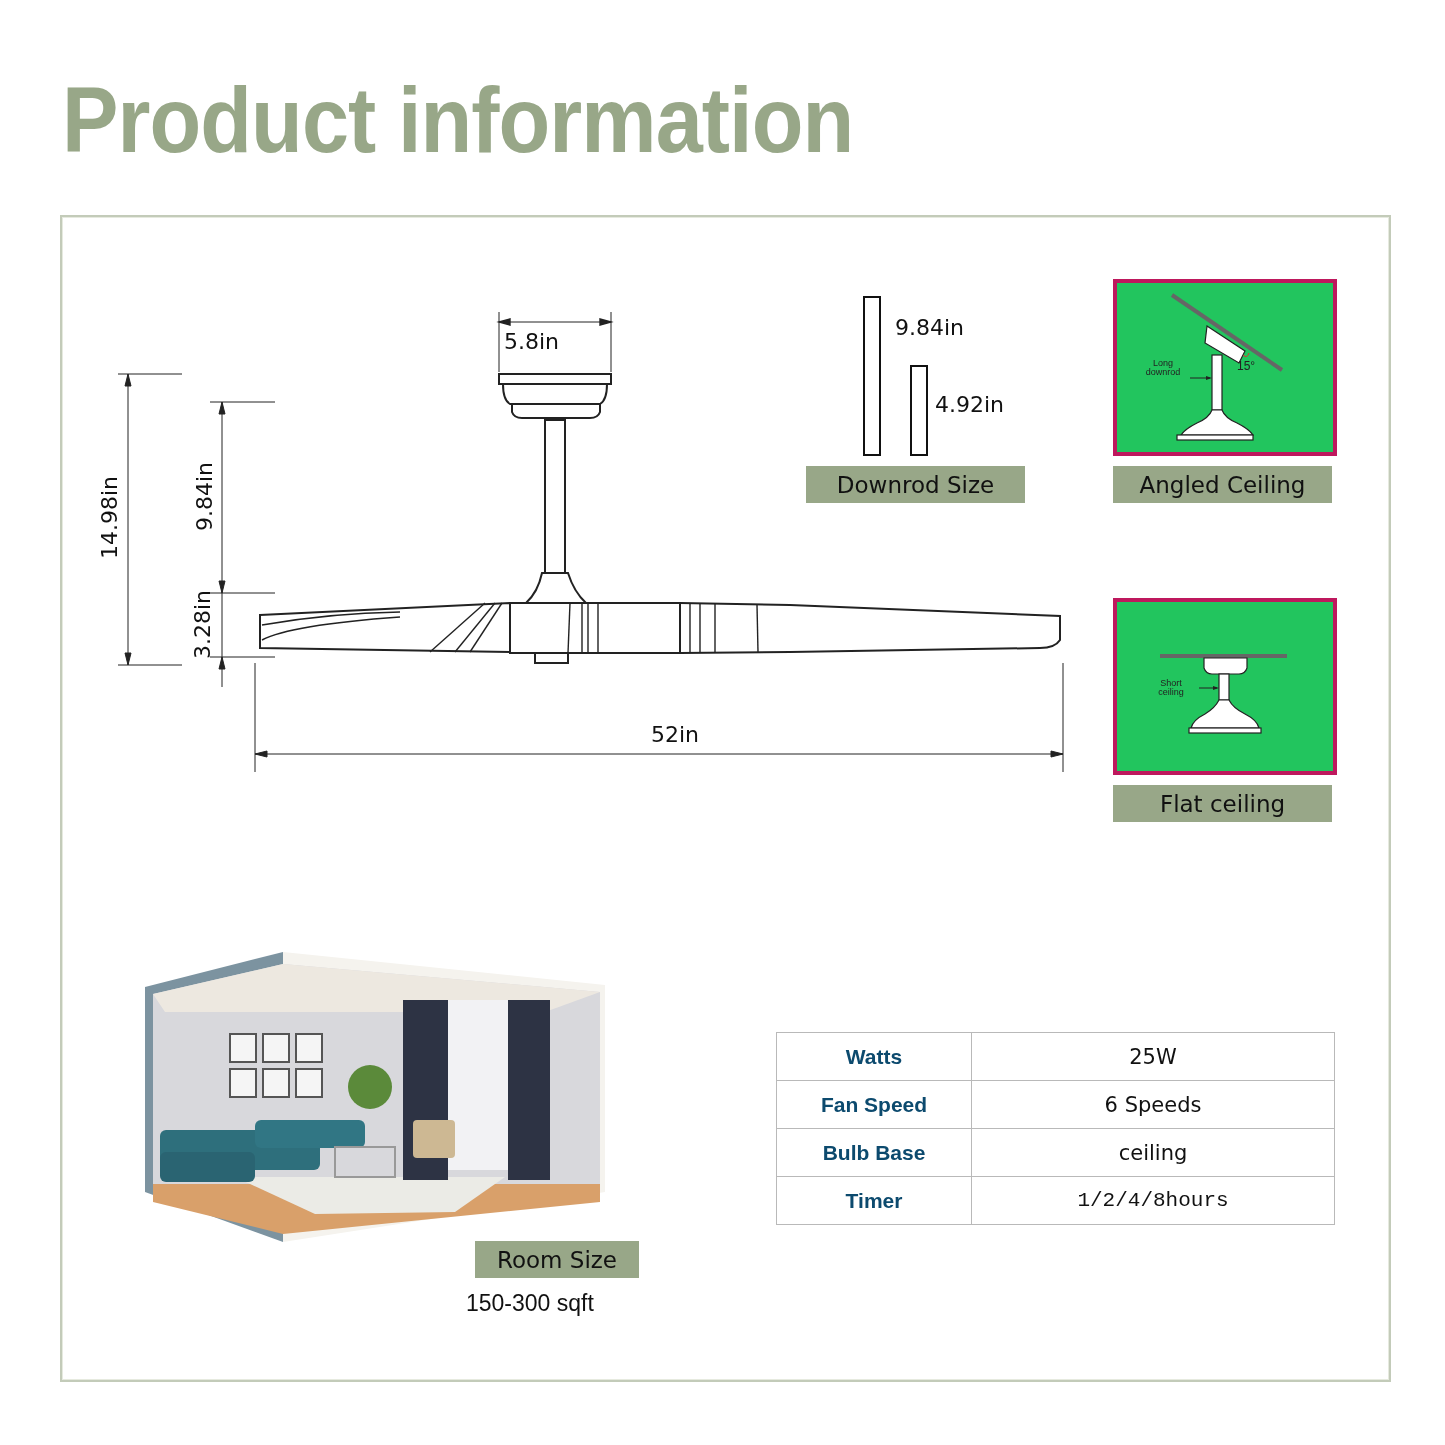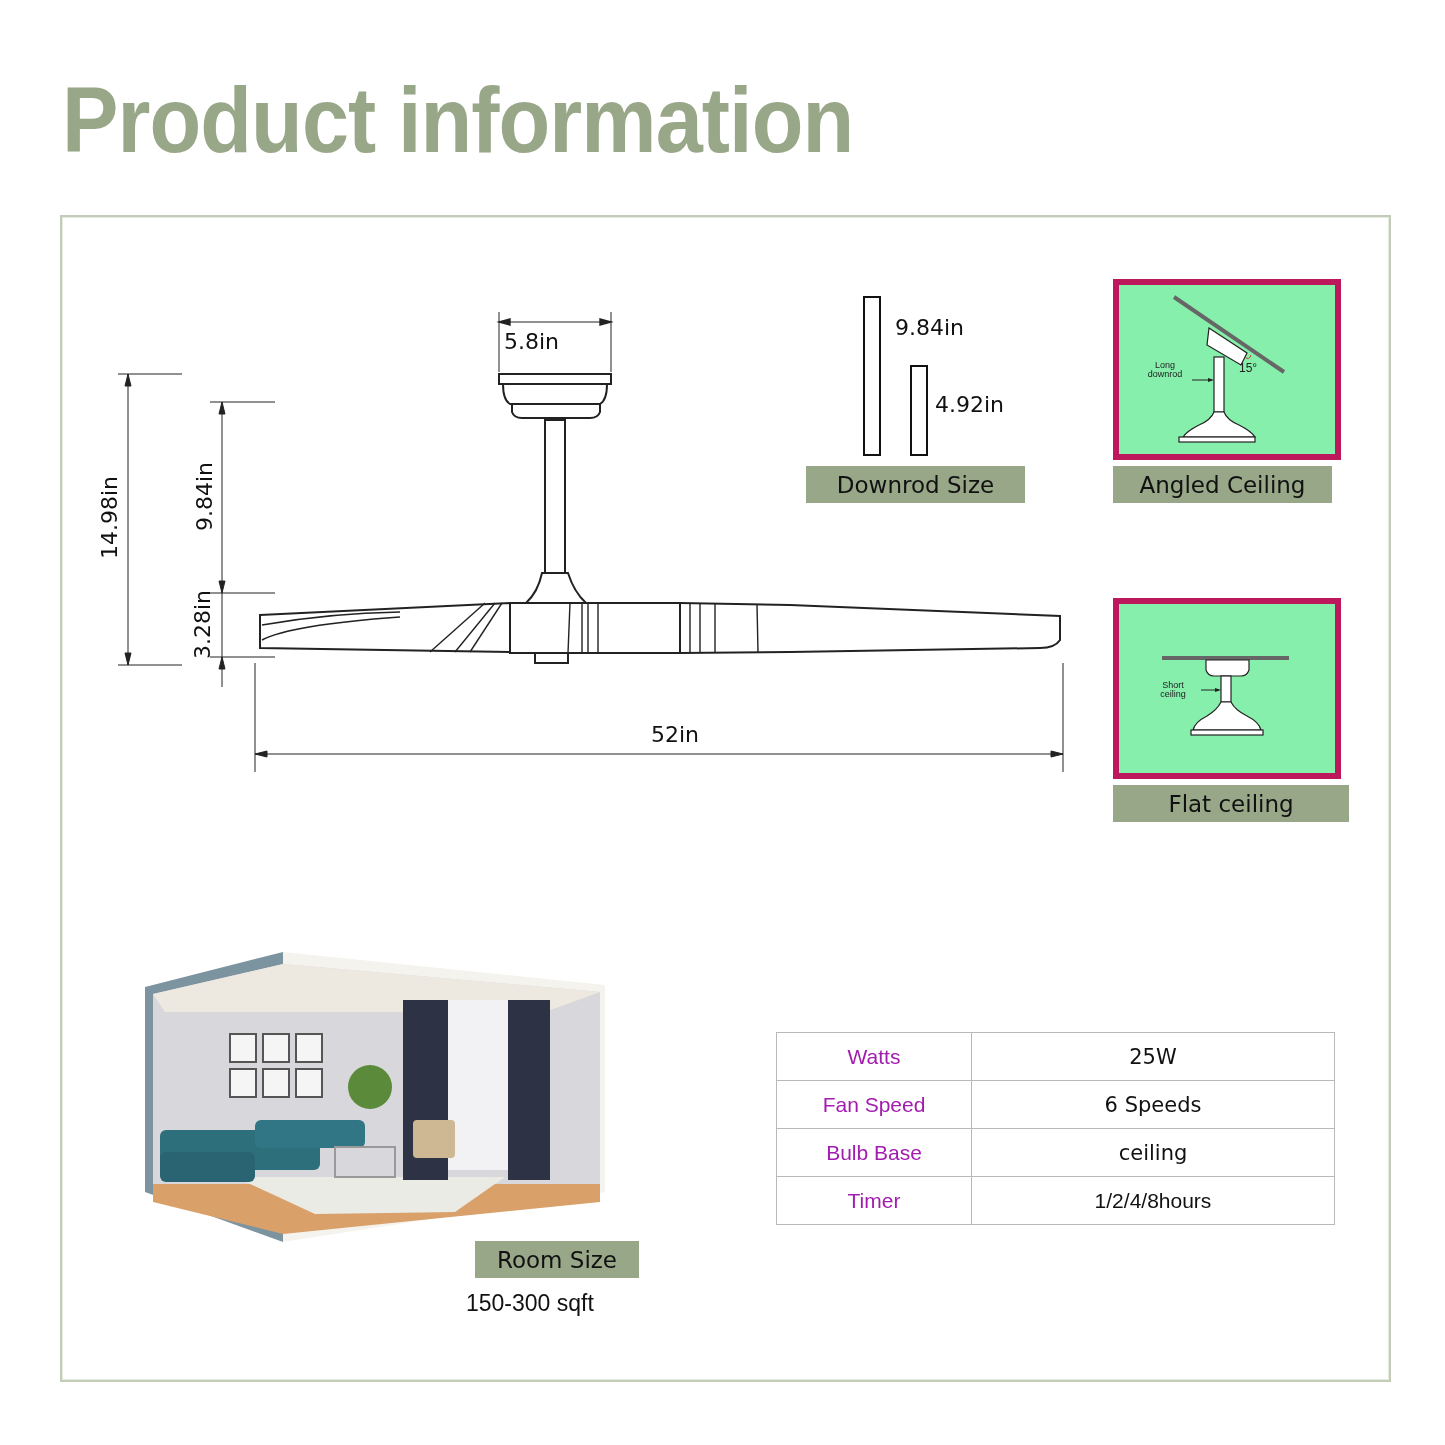--- a/index.html
+++ b/index.html
@@ -3,24 +3,24 @@
 <meta charset="utf-8">
 <style>
   html, body { margin: 0; padding: 0; background: #ffffff; }
   body { width: 1445px; height: 1445px; position: relative; overflow: hidden; font-family: "Liberation Sans", sans-serif; }
   .title { position: absolute; left: 62px; top: 70px; font-family: "Liberation Sans", sans-serif; font-weight: bold; font-size: 92px; color: #98a788; letter-spacing: -1px; transform: scaleX(0.92); transform-origin: left top; margin: 0; line-height: 1.1; }
   .panel { position: absolute; left: 60px; top: 215px; width: 1327px; height: 1163px; border: 2px solid #c3cbb9; box-shadow: inset 0 0 0 1px #e6eadf; background: #fff; }
   .abs { position: absolute; }
   .dim { font-family: "DejaVu Sans", sans-serif; font-size: 22px; color: #111; position: absolute; }
   .dim-v { transform: rotate(-90deg); transform-origin: center center; white-space: nowrap; }
   .label-bar { position: absolute; background: #98a788; color: #111; font-family: "DejaVu Sans", sans-serif; font-size: 23px; display: flex; align-items: center; justify-content: center; }
-  .diagram-box { position: absolute; background: #86efac; border: 6px solid #be185d; }
+  .diagram-box { position: absolute; background: #22c55e; border: 4px solid #be185d; }
   .spec-table { position: absolute; left: 776px; top: 1032px; width: 559px; border-collapse: collapse; }
   .spec-table td { border: 1px solid #b9b9b9; height: 47px; text-align: center; font-size: 21px; color: #111; padding: 0; }
-  .spec-table td.k { width: 194px; font-family: "Liberation Sans", sans-serif; font-weight: normal; color: #a21caf; }
+  .spec-table td.k { width: 194px; font-family: "Liberation Sans", sans-serif; font-weight: bold; color: #0c4a6e; }
   .spec-table td.v { font-family: "DejaVu Sans", sans-serif; }
   .room-value { position: absolute; left: 466px; top: 1290px; width: 184px; text-align: left; font-family: Liberation Sans, sans-serif; font-size: 23px; color: #111; }
 </style>
 </head>
 <body>
 
 <h1 class="title">Product information</h1>
 
 <div class="panel"></div>
 
@@ -118,21 +118,21 @@
     <line x1="43" y1="54" x2="170" y2="54" stroke="#666" stroke-width="4"></line>
     <path d="M87 56 L130 56 L130 66 Q128 72 122 72 L95 72 Q89 72 87 66 Z" fill="#fff" stroke="#222" stroke-width="1.2"></path>
     <rect x="102" y="72" width="10" height="26" fill="#fff" stroke="#222" stroke-width="1.2"></rect>
     <path d="M102 98 Q98 106 88 112 Q76 118 74 126 L142 126 Q140 118 128 112 Q116 106 112 98 Z" fill="#fff" stroke="#222" stroke-width="1.2"></path>
     <rect x="72" y="126" width="72" height="5" fill="#fff" stroke="#222" stroke-width="1.2"></rect>
     <line x1="82" y1="86" x2="100" y2="86" stroke="#222" stroke-width="1"></line>
     <polygon points="102,86 96,84 96,88" fill="#222"></polygon>
   </svg>
   <span class="abs" style="left:32px;top:77px;font-size:9px;line-height:9px;text-align:center;width:44px;color:#222;font-family:'Liberation Sans',sans-serif;">Short ceiling</span>
 </div>
-<div class="label-bar" style="left:1113px;top:785px;width:236px;height:37px;">Flat ceiling</div>
+<div class="label-bar" style="left:1113px;top:785px;width:219px;height:37px;">Flat ceiling</div>
 
 <svg class="abs" style="left:145px;top:952px;" width="460" height="290">
   <polygon points="0,35 138,0 138,290 0,240" fill="#7c93a0"></polygon>
   <polygon points="138,0 460,33 460,240 138,290" fill="#f5f3ee"></polygon>
   <polygon points="8,42 138,12 455,40 455,235 138,276 8,235" fill="#d8d8dc"></polygon>
   <polygon points="8,42 138,12 455,40 400,60 20,60" fill="#ede8e0"></polygon>
   <polygon points="8,232 455,232 455,250 138,282 8,250" fill="#d9a06a"></polygon>
   <polygon points="90,225 360,225 310,260 170,262" fill="#ebebe6"></polygon>
   <rect x="258" y="48" width="45" height="180" fill="#2d3344"></rect>
   <rect x="303" y="48" width="60" height="170" fill="#f2f2f4"></rect>
@@ -164,16 +164,16 @@
     <tr>
       <td class="k">Fan Speed</td>
       <td class="v">6 Speeds</td>
     </tr>
     <tr>
       <td class="k">Bulb Base</td>
       <td class="v">ceiling</td>
     </tr>
     <tr>
       <td class="k">Timer</td>
-      <td class="v" style="font-family:Liberation Sans, sans-serif;">1/2/4/8hours</td>
+      <td class="v" style="font-family:Liberation Mono, monospace;">1/2/4/8hours</td>
     </tr>
   </tbody>
 </table>
 
 </body></html>

